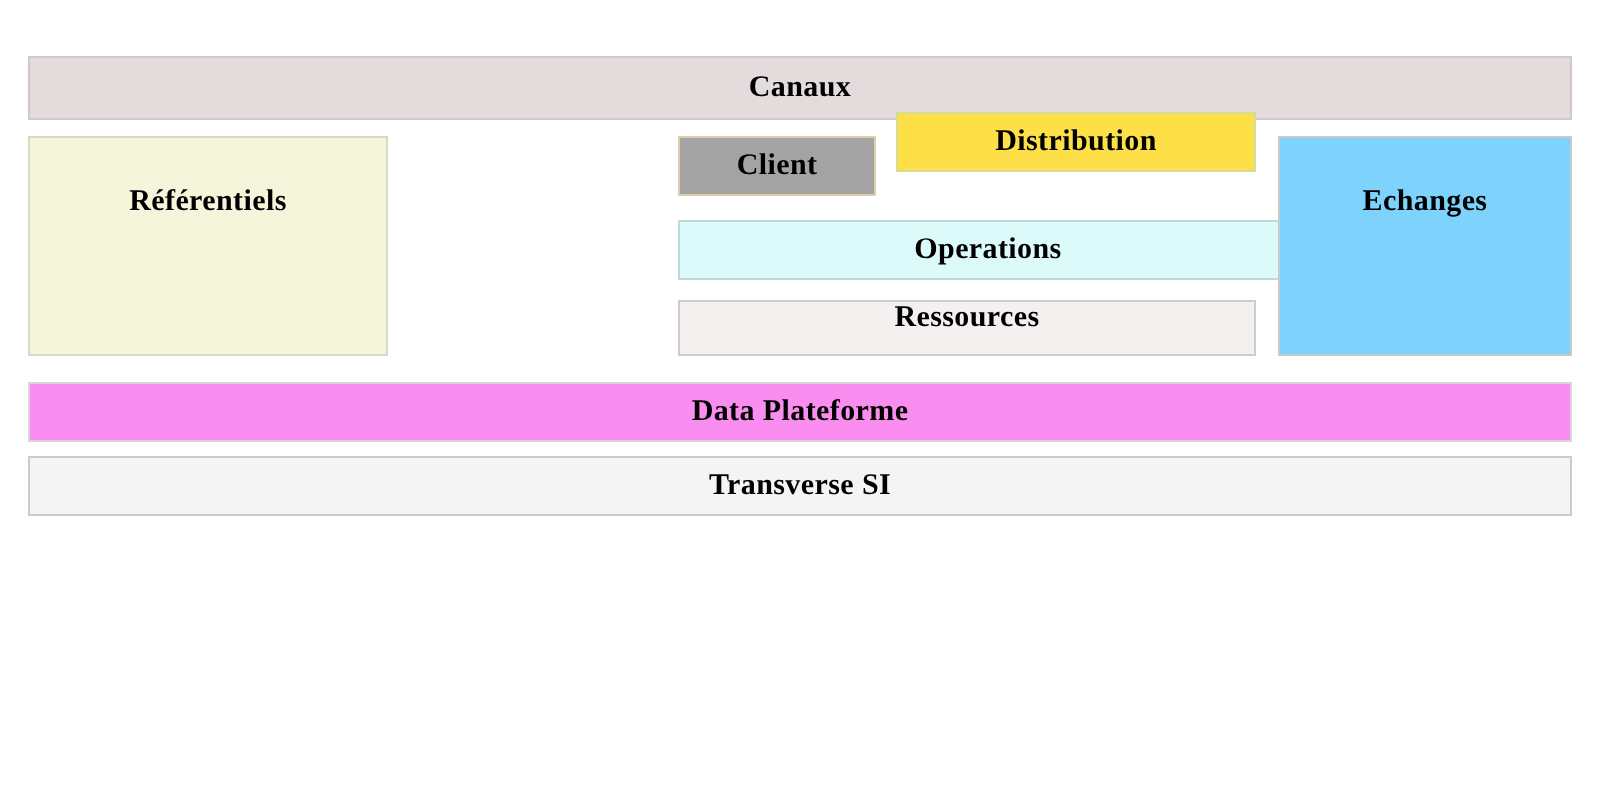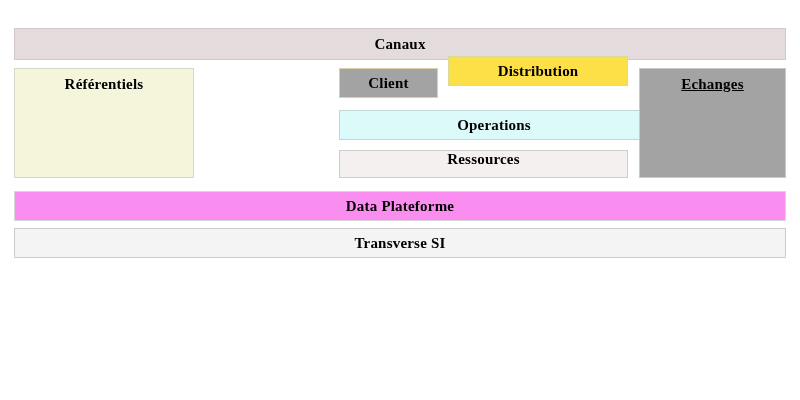--- a/index.html
+++ b/index.html
@@ -34,21 +34,21 @@
     color: #000000;
     line-height: 1.1;
     letter-spacing: 0.2px;
     text-align: center;
     overflow: hidden;
   }
 
   .block > .label {
     display: block;
     width: 100%;
-    padding-top: 7px;
+    padding-top: 24px;
   }
 
   
 
   #blk-canaux {
     left: 14px;  top: 28px;
     width: 772px; height: 32px;
     background: #e4dcdc;
     border-color: #d2c8c8;
   }
@@ -96,23 +96,22 @@
     left: 339px; top: 150px;
     width: 289px; height: 28px;
     background: #f4f0f0;
     border-color: #cfcccc;
   }
   #blk-ressources > .label { padding-top: 0; }
 
   #blk-echanges {
     left: 639px; top: 68px;
     width: 147px; height: 110px;
-    background: #a3a3a3;
+    background: #7dd3fc;
     border-color: #c9c9c9;
-    text-decoration: underline;
   }
 
   #blk-dataplateforme {
     left: 14px;  top: 191px;
     width: 772px; height: 30px;
     background: #fa8ef0;
     border-color: #d7d7d7;
   }
   #blk-dataplateforme > .label { padding-top: 6px; }
 

